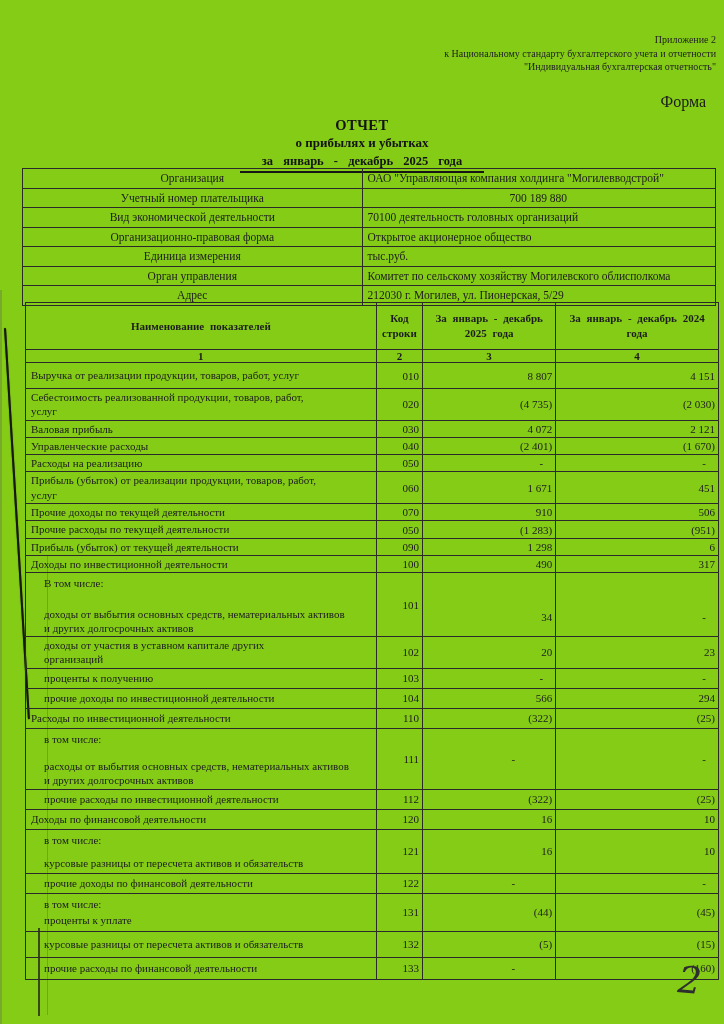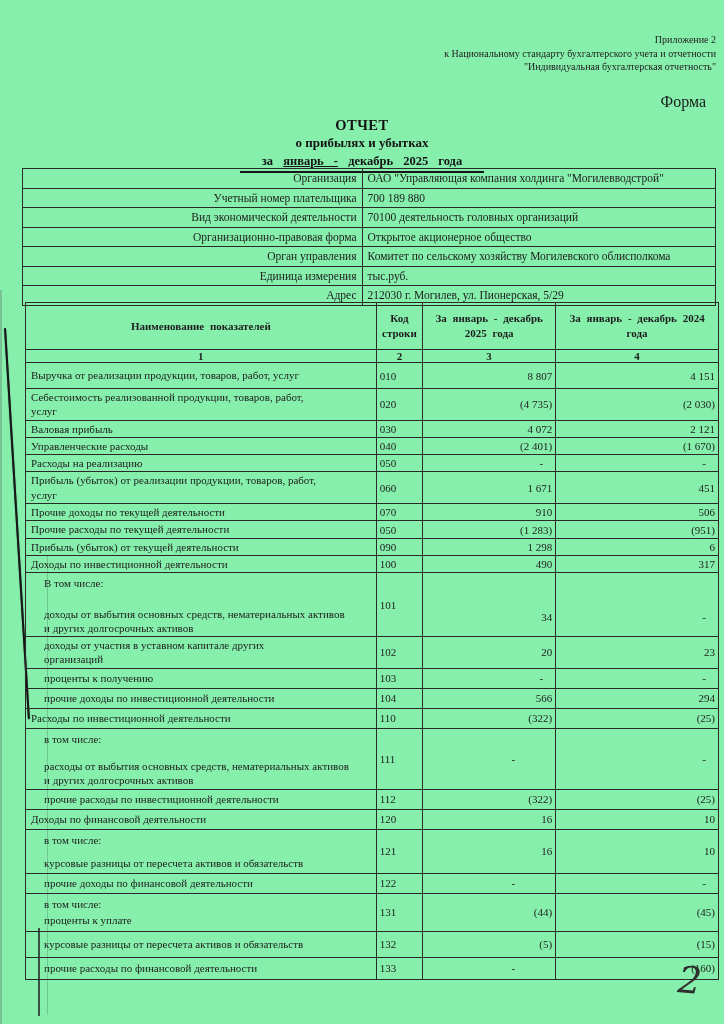--- a/index.html
+++ b/index.html
@@ -1,21 +1,21 @@
 <!DOCTYPE html>
 <html><head>
 <meta charset="utf-8">
 <style>
   html,body{margin:0;padding:0;}
   body{background:#e8e8e6;}
   .page{
     position:relative;
     width:724px;height:1024px;
     margin:0 auto;
-    background:#86efac;
+    background:#84cc16;
     overflow:hidden;
     font-family:"Liberation Serif","DejaVu Serif",serif;
     color:#1d1d1d;
   }
   
   .appendix{
     position:absolute;top:33px;right:8px;
     text-align:right;font-size:10px;line-height:13.5px;color:#222;
   }
   .forma{
@@ -28,43 +28,43 @@
     text-align:center;font-weight:bold;color:#141414;
   }
   .t1{font-size:14.5px;letter-spacing:.5px;}
   .t2{font-size:13px;margin-top:1px;}
   .t3{
     display:inline-block;margin-top:2px;
     border-bottom:2.2px solid #161616;
     padding:0 22px 2px 22px;
     font-size:12.5px;word-spacing:7px;
   }
-  .t3 .uline{border-bottom:1.5px solid #1a1a1a;padding-bottom:0px;text-decoration:underline;}
+  .t3 .uline{border-bottom:1.5px solid #1a1a1a;padding-bottom:0px;}
   
   table{border-collapse:collapse;table-layout:fixed;}
   td,th{border:1px solid #2a2a2a;vertical-align:middle;padding:1px 3px;overflow:hidden;}
   
   .org{
     position:absolute;top:168px;left:22px;width:694px;
     font-size:11.5px;
   }
   .org td{height:16.5px;padding:1px 5px;}
-  .org .lbl{width:49%;text-align:right;}
+  .org .lbl{width:49%;text-align:center;}
   .org .val{text-align:left;}
-  .org .vright{text-align:left;padding-right:6px;}
+  .org .vright{text-align:center;padding-right:6px;}
   
   .mt{
     position:absolute;top:302px;left:25px;width:694px;
     font-size:11px;
   }
   .mt th{font-weight:bold;text-align:center;line-height:1.35;}
   .mt .hrow th{height:44px;word-spacing:3px;}
   .mt .nrow td{height:12px;font-weight:bold;text-align:center;padding:0;}
   .mt td.name{text-align:left;padding-left:5px;padding-right:24px;line-height:1.3;margin-top:14px;}
-  .mt td.code{text-align:left;}
+  .mt td.code{text-align:right;}
   .mt td.val{text-align:right;font-family:Liberation Serif, serif;}
   .mt td.vr{text-align:right;padding-right:12px;}
   .mt td.vrd{text-align:right;padding-right:40px;}
   .mt td.vb{vertical-align:bottom;padding-bottom:13px;}
   .mt td.vtop{vertical-align:top;padding-top:3px;}
   .nm{display:block;}
   .sub .nm,.sub .prefix{margin-left:13px;}
   .w300{width:300px;}
   .w268{width:268px;}
   .g16 .prefix{margin-bottom:16px;}
@@ -141,26 +141,26 @@
         </tr>
     <tr>
           <td class="lbl">Вид экономической деятельности</td>
           <td class="val">70100 деятельность головных организаций</td>
         </tr>
     <tr>
           <td class="lbl">Организационно-правовая форма</td>
           <td class="val">Открытое акционерное общество</td>
         </tr>
     <tr>
+          <td class="lbl">Единица измерения</td>
+          <td class="val">тыс.руб.</td>
+        </tr>
+    <tr>
           <td class="lbl">Орган управления</td>
           <td class="val">Комитет по сельскому хозяйству Могилевского облисполкома</td>
-        </tr>
-    <tr>
-          <td class="lbl">Единица измерения</td>
-          <td class="val">тыс.руб.</td>
         </tr>
     <tr>
           <td class="lbl">Адрес</td>
           <td class="val">212030 г. Могилев, ул. Пионерская, 5/29</td>
         </tr>
   </tbody>
     </table>
 
   <table class="mt">
     <colgroup>

